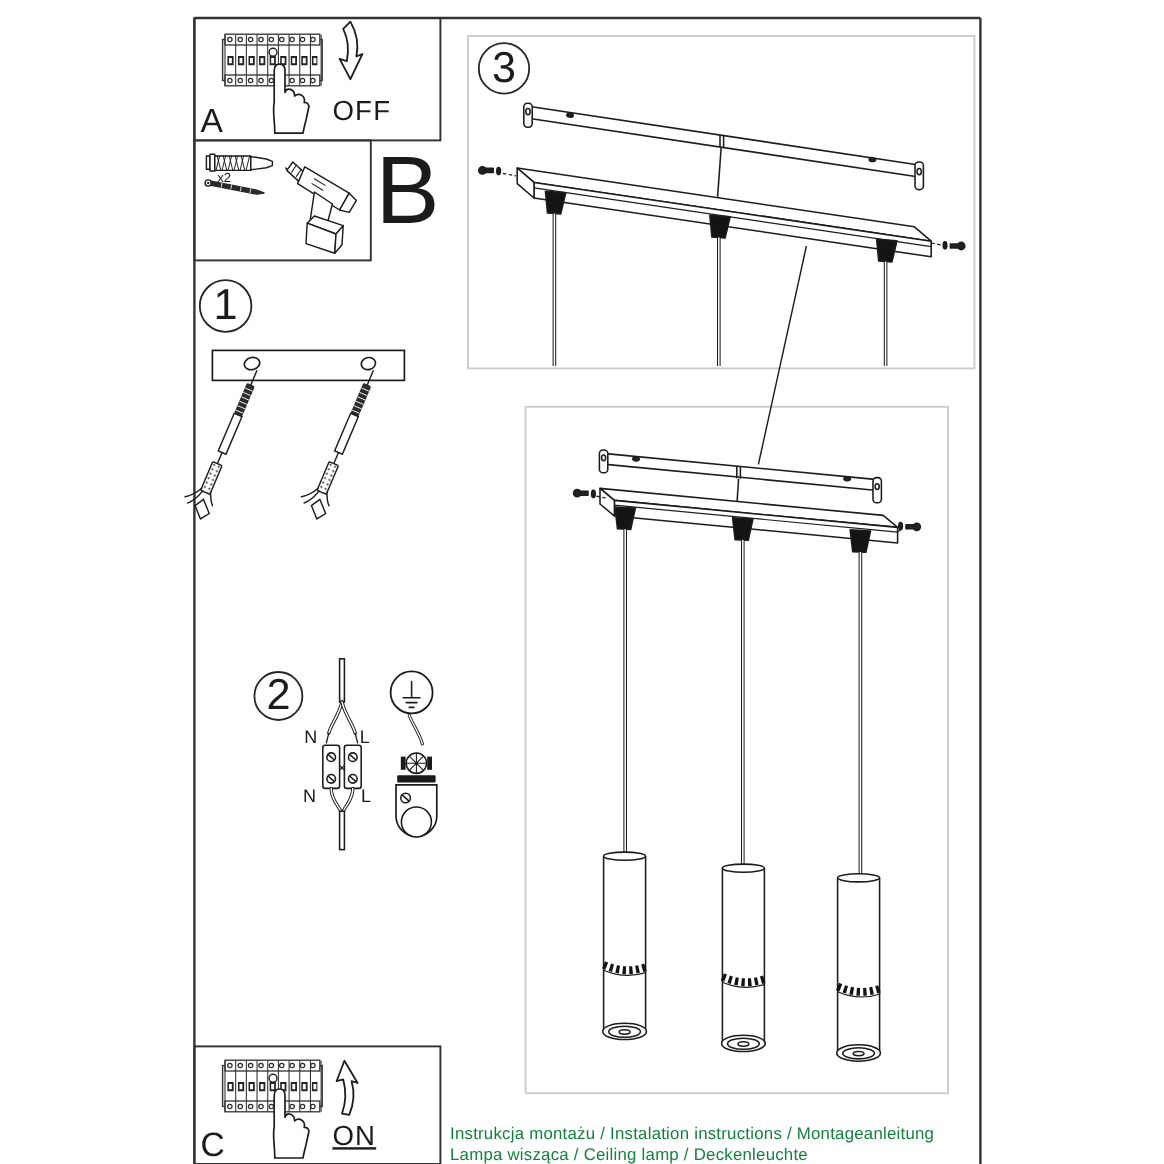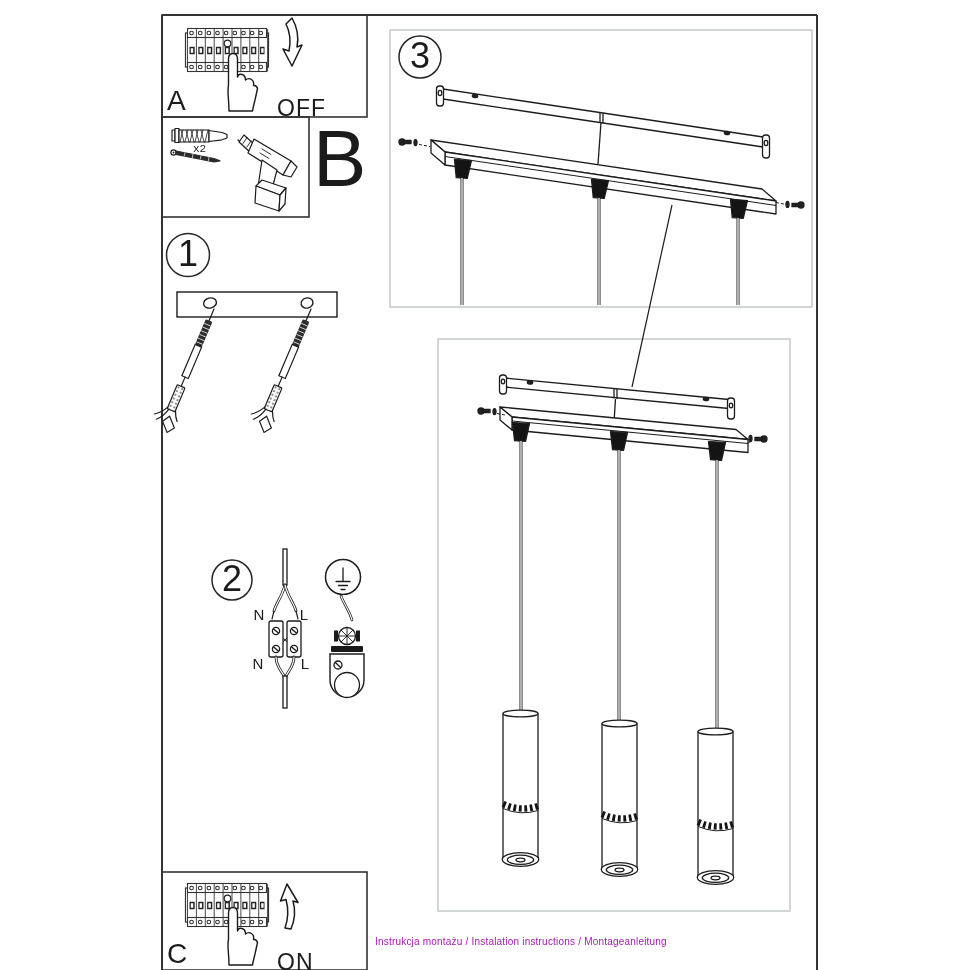--- a/index.html
+++ b/index.html
@@ -4,24 +4,24 @@
 <style>
   html,body{margin:0;padding:0;background:#fff;}
   .sheet{position:relative;width:970px;height:970px;background:#fff;overflow:hidden;
          font-family:"Liberation Sans", sans-serif;color:#1b1b1b;}
   .art{position:absolute;left:0;top:0;z-index:1;}
   .txt{position:absolute;z-index:2;white-space:nowrap;color:#1b1b1b;}
   .center{transform:translate(-50%,-52%);}
   .stepnum{font-size:36px;font-weight:400;}
   .panel-letter{font-size:28px;}
   .big-letter{font-size:80px;line-height:1;}
-  .switch-word{font-size:23px;letter-spacing:1px;margin-top:16px;}
+  .switch-word{font-size:23px;letter-spacing:1px;}
   .wire-label{font-size:15px;}
   .qty{font-size:11px;}
-  .caption{font-size:10px;color:#a21caf;letter-spacing:.2px;}
+  .caption{font-size:14px;color:#15803d;letter-spacing:.2px;}
 </style>
 </head>
 <body>
 
 <div class="sheet">
 
 <svg class="art" width="970" height="970" viewBox="0 0 970 970" xmlns="http://www.w3.org/2000/svg">
   <defs>
     <pattern id="dotp" width="4" height="4" patternUnits="userSpaceOnUse">
       <rect width="4" height="4" fill="#ffffff"></rect>
@@ -263,29 +263,30 @@
     <use href="#breaker" transform="translate(185,883)"></use>
     <use href="#hand" transform="translate(224,901)"></use>
     <path d="M291,929 Q297,915 293,901 L298,902.5 L287,884 L280.5,901 L286,899.5 Q290,914 285,928 Z" fill="#fff" stroke="#1c1c1c" stroke-width="1.5" stroke-linejoin="round"></path>
   </g>
 </svg>
 
 <div class="txt panel-letter" style="left:167px;top:85px;">A</div>
 <div class="txt switch-word" style="left:277px;top:79px;">OFF</div>
 
 <div class="txt big-letter" style="left:313px;top:119px;">B</div>
-<div class="txt qty" style="left:193px;top:143px;font-family:Liberation Mono, monospace;">x2</div>
+<div class="txt qty" style="left:181px;top:143px;">x2</div>
 
 <div class="txt stepnum center" style="left:188px;top:255px;">1</div>
 <div class="txt stepnum center" style="left:232px;top:580px;">2</div>
 <div class="txt stepnum center" style="left:420px;top:57px;">3</div>
 
 <div class="txt wire-label center" style="left:259px;top:615px;">N</div>
 <div class="txt wire-label center" style="left:304px;top:615px;">L</div>
 <div class="txt wire-label center" style="left:258px;top:664px;">N</div>
 <div class="txt wire-label center" style="left:305px;top:664px;">L</div>
 
 <div class="txt panel-letter" style="left:167px;top:938px;">C</div>
 <div class="txt switch-word" style="left:277px;top:933px;text-decoration:underline;">ON</div>
 
 <div class="txt caption" style="left:375px;top:936px;">Instrukcja montażu / Instalation instructions / Montageanleitung</div>
+<div class="txt caption" style="left:375px;top:954px;">Lampa wisząca / Ceiling lamp / Deckenleuchte</div>
 
 </div>
 
 </body></html>

